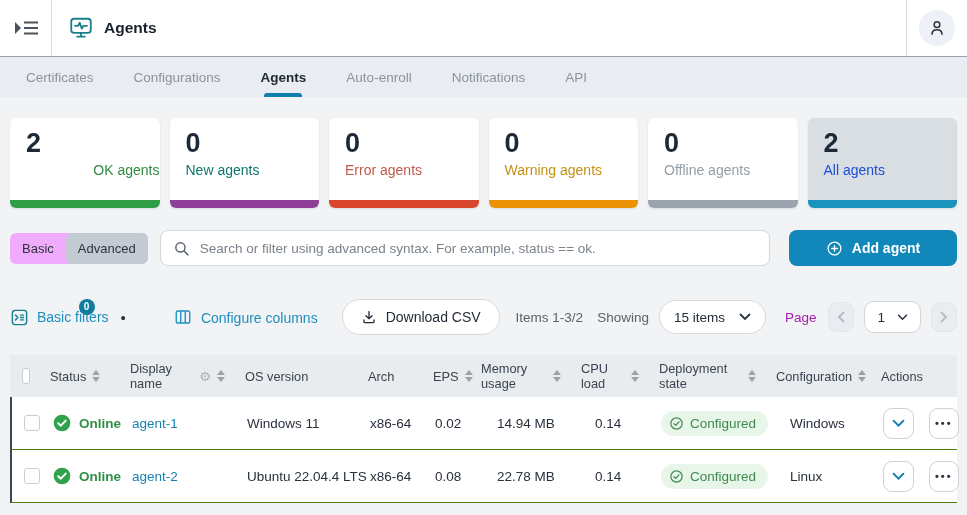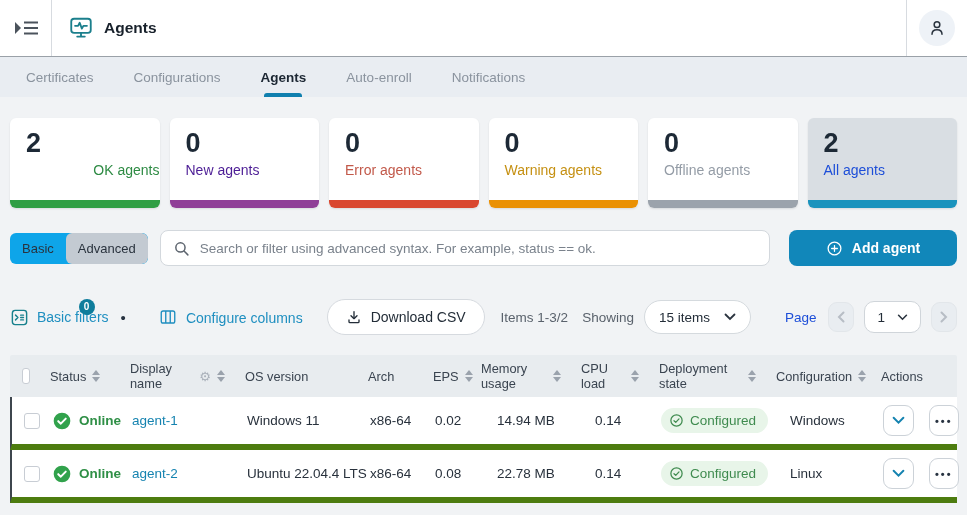--- a/index.html
+++ b/index.html
@@ -33,21 +33,21 @@
   .cards { display:grid; grid-template-columns:repeat(6,1fr); gap:10px; height:90px; }
   .card { background:#fff; border-radius:6px; box-shadow:0 1px 2px rgba(30,40,50,.12);
     display:flex; flex-direction:column; overflow:hidden; cursor:pointer; }
   .card.selected { background:#d9dee3; }
   .card .card-body { flex:1; padding:10px 0 0 16px; }
   .card .num { font-size:27px; font-weight:bold; color:#1d2936; line-height:1.15; }
   .card .lbl { font-size:14px; margin-top:3px; }
   .card .bar { height:8px; width:100%; }
   
   .filter-row { display:flex; align-items:center; margin-top:22px; height:36px; }
-  .mode-toggle { display:flex; background:#0ea5e9; border-radius:6px; overflow:hidden;
+  .mode-toggle { display:flex; background:#f0abfc; border-radius:6px; overflow:hidden;
     font-size:13px; color:#2a333e; }
   .mode-toggle .seg { padding:8px 12px; cursor:pointer; }
   .mode-toggle .seg.sel { background:#c3cad2; border-radius:6px; }
   .searchbox { flex:1; margin-left:12px; height:36px; background:#fff;
     border:1px solid #d3d8dd; border-radius:8px; display:flex; align-items:center; padding:0 12px; gap:10px; }
   .searchbox input { border:none; outline:none; flex:1; font-size:13.5px;
     font-family:"Liberation Sans",sans-serif; color:#2a333e; background:transparent; }
   .searchbox input::placeholder { color:#7a828c; }
   .add-btn { margin-left:19px; width:168px; height:36px; background:#1187ba; color:#fff;
     border:none; border-radius:8px; font-size:14px; font-weight:bold; cursor:pointer;
@@ -64,35 +64,35 @@
   .cfg-cols { display:flex; align-items:flex-end; gap:9px; color:#1f8fc0; cursor:pointer;
     margin-left:auto; font-size:14px; }
   .csv-btn { margin-left:24px; height:36px; padding:0 18px; background:#fff;
     border:1px solid #d6dadf; border-radius:18px; display:flex; align-items:center; gap:9px;
     font-size:14px; color:#232d38; cursor:pointer; font-family:"Liberation Sans",sans-serif; }
   .items-lbl { margin-left:16px; color:#5a626c; font-size:13.5px; }
   .showing-lbl { margin-left:14px; color:#5a626c; font-size:13.5px; }
   .select-ctl { margin-left:10px; height:34px; background:#fff; border:1px solid #d5dade;
     border-radius:17px; display:flex; align-items:center; gap:14px; padding:0 14px;
     font-size:13.5px; color:#232d38; cursor:pointer; }
-  .page-lbl { margin-left:34px; color:#1d4ed8; font-size:13.5px;text-align:right; }
+  .page-lbl { margin-left:19px; color:#a21caf; font-size:13.5px;text-align:right; }
   .page-nav { margin-left:12px; width:26px; height:30px; border-radius:9px; background:#e9edf1;
     border:1px solid #e2e6ea; display:flex; align-items:center; justify-content:center;
     color:#b7bdc5; font-size:14px; cursor:default; }
   .page-select { margin-left:10px; height:32px; background:#fff; border:1px solid #d0d5da;
     border-radius:10px; display:flex; align-items:center; gap:12px; padding:0 12px;
     font-size:13.5px; color:#232d38; cursor:pointer; }
   
   .tbl { margin-top:20px; width:947px; }
   .trow { display:grid; grid-template-columns:40px 80px 115px 123px 65px 48px 100px 78px 117px 105px 76px;
     align-items:center; }
   .thead { background:#e8ecef; height:42px; font-size:12.8px; color:#3a4450; border-radius:2px 2px 0 0; }
   .th { display:flex; align-items:center; gap:6px; padding-right:20px; }
   .tbody-row { background:#fff; height:53px; border-left:2px solid #3e464e;
-    border-bottom:6px solid #4d7c0f; font-size:13.5px; color:#28313c; }
+    border-bottom:1px solid #4d7c0f; font-size:13.5px; color:#28313c; }
   .cell { display:flex; align-items:center; gap:7px; }
   .sort { display:inline-flex; flex-direction:column; gap:2px; }
   .sort i { width:0; height:0; border-left:4px solid transparent; border-right:4px solid transparent; }
   .sort .up { border-bottom:5px solid #9aa2ac; }
   .sort .dn { border-top:5px solid #9aa2ac; }
   .gear { color:#aab1ba; font-size:13px; line-height:1; }
   .cb { width:16px; height:16px; border:1.5px solid #c8cdd4; border-radius:3px; background:#fff;
     appearance:none; cursor:pointer; margin-left:12px; }
   .status-ok { color:#2f8f46; font-weight:bold; }
   .link { color:#1583b0; cursor:pointer; }
@@ -150,36 +150,39 @@
     </div>
   <div class="tab active">
       <span>Agents</span>
     </div>
   <div class="tab">
       <span>Auto-enroll</span>
     </div>
   <div class="tab">
       <span>Notifications</span>
     </div>
+  <div class="tab">
+      <span>API</span>
+    </div>
 </div>
 
 <div class="main">
 
   <div class="cards">
     <div class="card">
       <div class="card-body">
         <div class="num">2</div>
         <div class="lbl" style="color: rgb(46, 139, 68); text-align: right;">OK agents</div>
       </div>
       <div class="bar" style="background: rgb(47, 158, 68);"></div>
     </div>
     <div class="card">
       <div class="card-body">
         <div class="num">0</div>
-        <div class="lbl" style="color: #4c1d95;">New agents</div>
+        <div class="lbl" style="color: #0f766e;">New agents</div>
       </div>
       <div class="bar" style="background: rgb(143, 62, 151);"></div>
     </div>
     <div class="card">
       <div class="card-body">
         <div class="num">0</div>
         <div class="lbl" style="color: rgb(194, 89, 74);">Error agents</div>
       </div>
       <div class="bar" style="background: rgb(217, 71, 47);"></div>
     </div>

